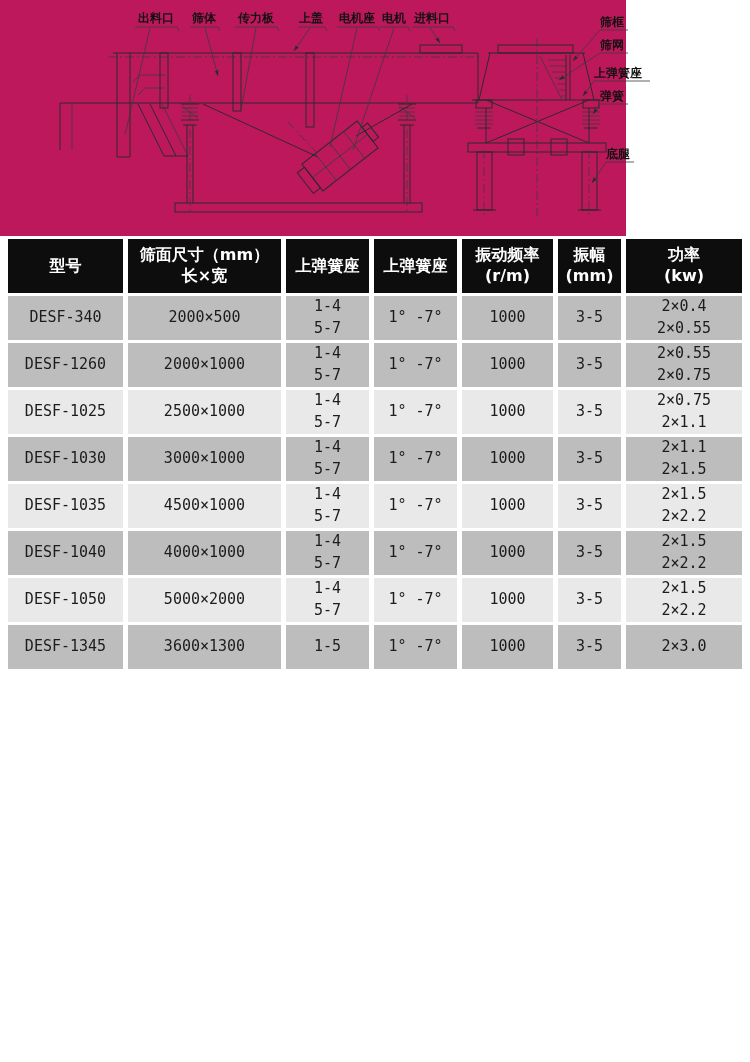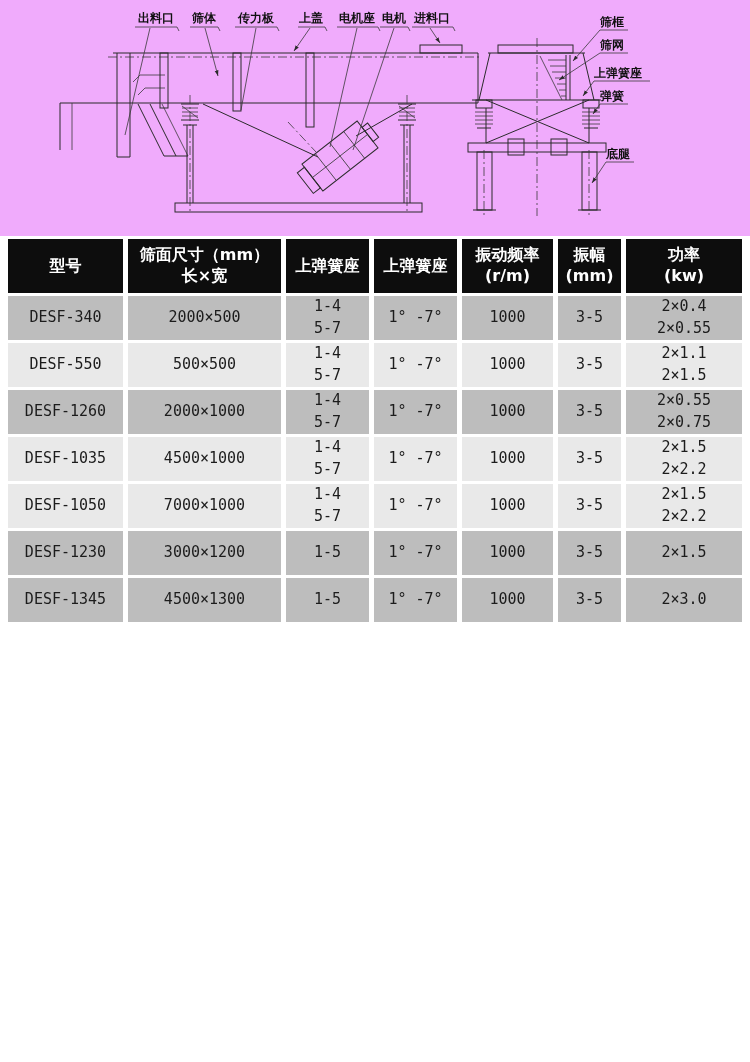--- a/index.html
+++ b/index.html
@@ -1,20 +1,20 @@
 <!DOCTYPE html>
 <html><head>
 <meta charset="utf-8">
 <style>
   html,body{margin:0;padding:0;}
   body{
     width:750px;height:1062px;background:#ffffff;
     font-family:"DejaVu Sans",sans-serif;position:relative;overflow:hidden;
   }
-  .diagram-wrap{position:relative;width:750px;height:236px;background:#f0abfc;}
+  .diagram-wrap{position:relative;width:626px;height:236px;background:#be185d;}
   svg .ln{stroke:#2b2b2b;stroke-width:1;fill:none;}
   svg .thin{stroke:#3a3a3a;stroke-width:0.8;fill:none;}
   svg .dashdot{stroke:#3a3a3a;stroke-width:0.8;fill:none;stroke-dasharray:9 3 2 3;}
   svg .lbl{font-family:"DejaVu Sans",sans-serif;font-size:12px;font-weight:bold;fill:#111;}
   .spec-table{
     border-collapse:separate;border-spacing:5px 3px;
     margin:0 3px;width:744px;table-layout:fixed;
   }
   .spec-table th{
     background:#0d0d0d;color:#ffffff;font-weight:bold;font-size:16px;
@@ -256,76 +256,89 @@
         <td>DESF-340</td>
         <td>2000×500</td>
         <td>1-4
 5-7</td>
         <td>1° -7°</td>
         <td>1000</td>
         <td>3-5</td>
         <td>2×0.4
 2×0.55</td>
       </tr>
+      <tr class="dark">
+        <td>DESF-1260</td>
+        <td>2000×1000</td>
+        <td>1-4
+5-7</td>
+        <td>1° -7°</td>
+        <td>1000</td>
+        <td>3-5</td>
+        <td>2×0.55
+2×0.75</td>
+      </tr>
       <tr class="light">
-        <td>DESF-550</td>
-        <td>500×500</td>
+        <td>DESF-1025</td>
+        <td>2500×1000</td>
+        <td>1-4
+5-7</td>
+        <td>1° -7°</td>
+        <td>1000</td>
+        <td>3-5</td>
+        <td>2×0.75
+2×1.1</td>
+      </tr>
+      <tr class="dark">
+        <td>DESF-1030</td>
+        <td>3000×1000</td>
         <td>1-4
 5-7</td>
         <td>1° -7°</td>
         <td>1000</td>
         <td>3-5</td>
         <td>2×1.1
 2×1.5</td>
-      </tr>
-      <tr class="dark">
-        <td>DESF-1260</td>
-        <td>2000×1000</td>
-        <td>1-4
-5-7</td>
-        <td>1° -7°</td>
-        <td>1000</td>
-        <td>3-5</td>
-        <td>2×0.55
-2×0.75</td>
       </tr>
       <tr class="light">
         <td>DESF-1035</td>
         <td>4500×1000</td>
         <td>1-4
 5-7</td>
         <td>1° -7°</td>
         <td>1000</td>
         <td>3-5</td>
         <td>2×1.5
 2×2.2</td>
       </tr>
+      <tr class="dark">
+        <td>DESF-1040</td>
+        <td>4000×1000</td>
+        <td>1-4
+5-7</td>
+        <td>1° -7°</td>
+        <td>1000</td>
+        <td>3-5</td>
+        <td>2×1.5
+2×2.2</td>
+      </tr>
       <tr class="light">
         <td>DESF-1050</td>
-        <td>7000×1000</td>
+        <td>5000×2000</td>
         <td>1-4
 5-7</td>
         <td>1° -7°</td>
         <td>1000</td>
         <td>3-5</td>
         <td>2×1.5
 2×2.2</td>
       </tr>
       <tr class="dark">
-        <td>DESF-1230</td>
-        <td>3000×1200</td>
-        <td>1-5</td>
-        <td>1° -7°</td>
-        <td>1000</td>
-        <td>3-5</td>
-        <td>2×1.5</td>
-      </tr>
-      <tr class="dark">
         <td>DESF-1345</td>
-        <td>4500×1300</td>
+        <td>3600×1300</td>
         <td>1-5</td>
         <td>1° -7°</td>
         <td>1000</td>
         <td>3-5</td>
         <td>2×3.0</td>
       </tr>
     </tbody>
 </table>
 
 </body></html>

